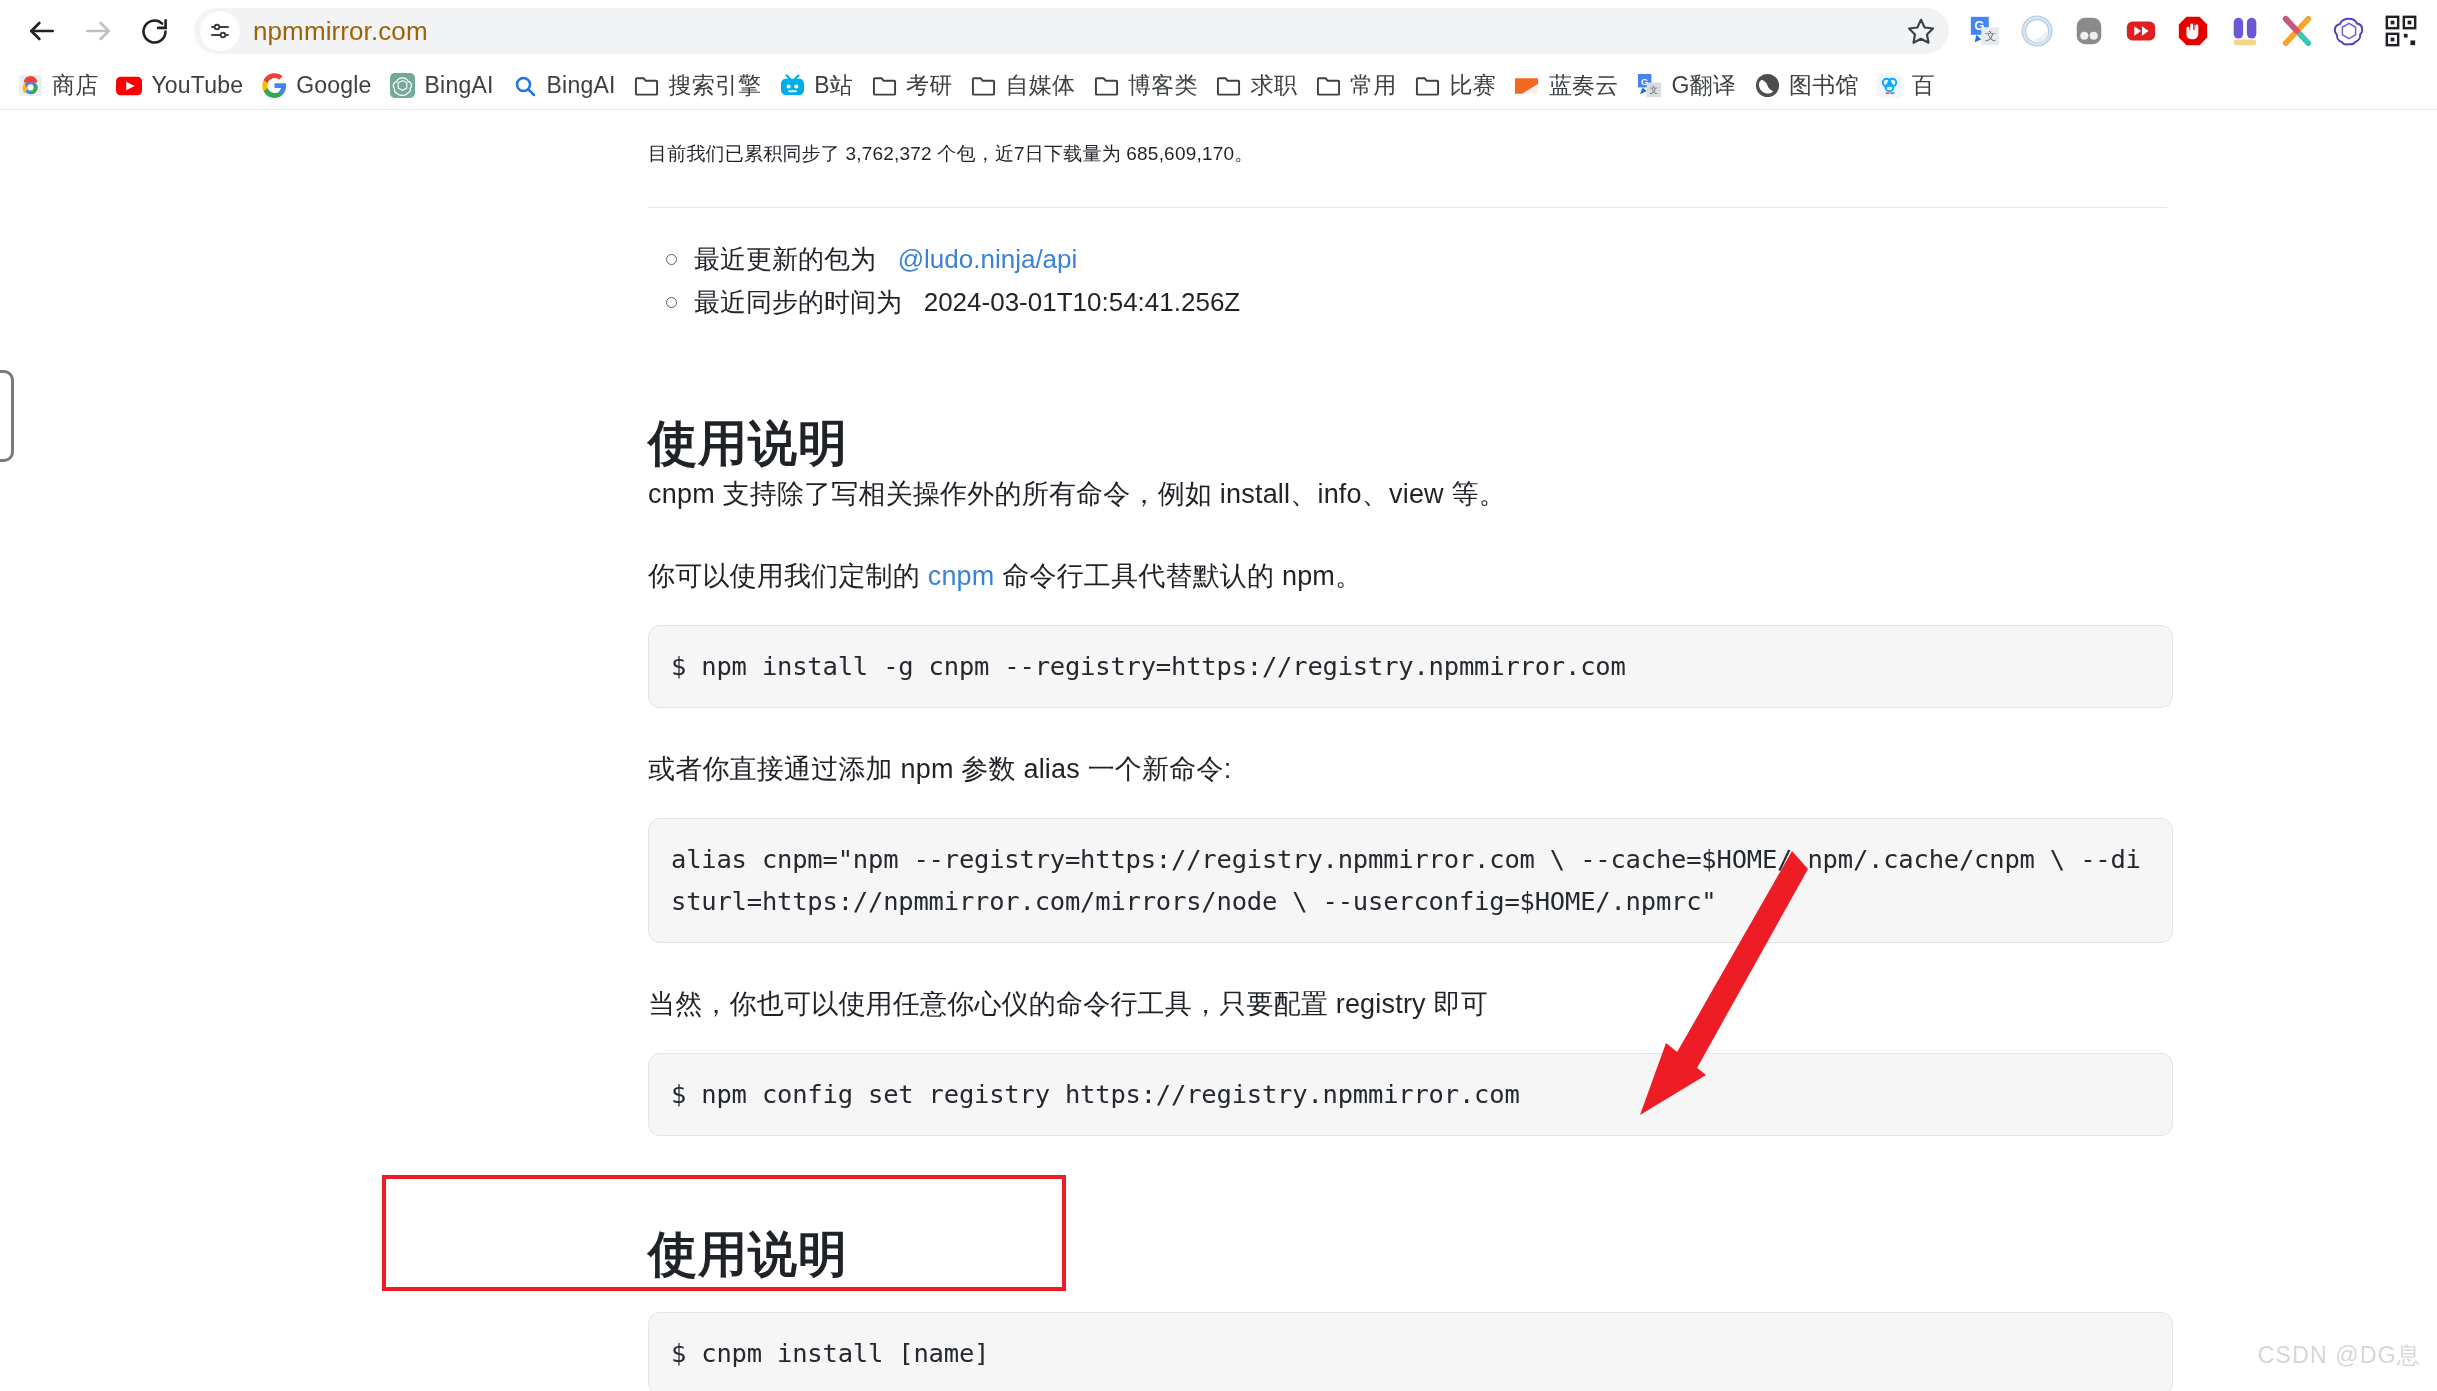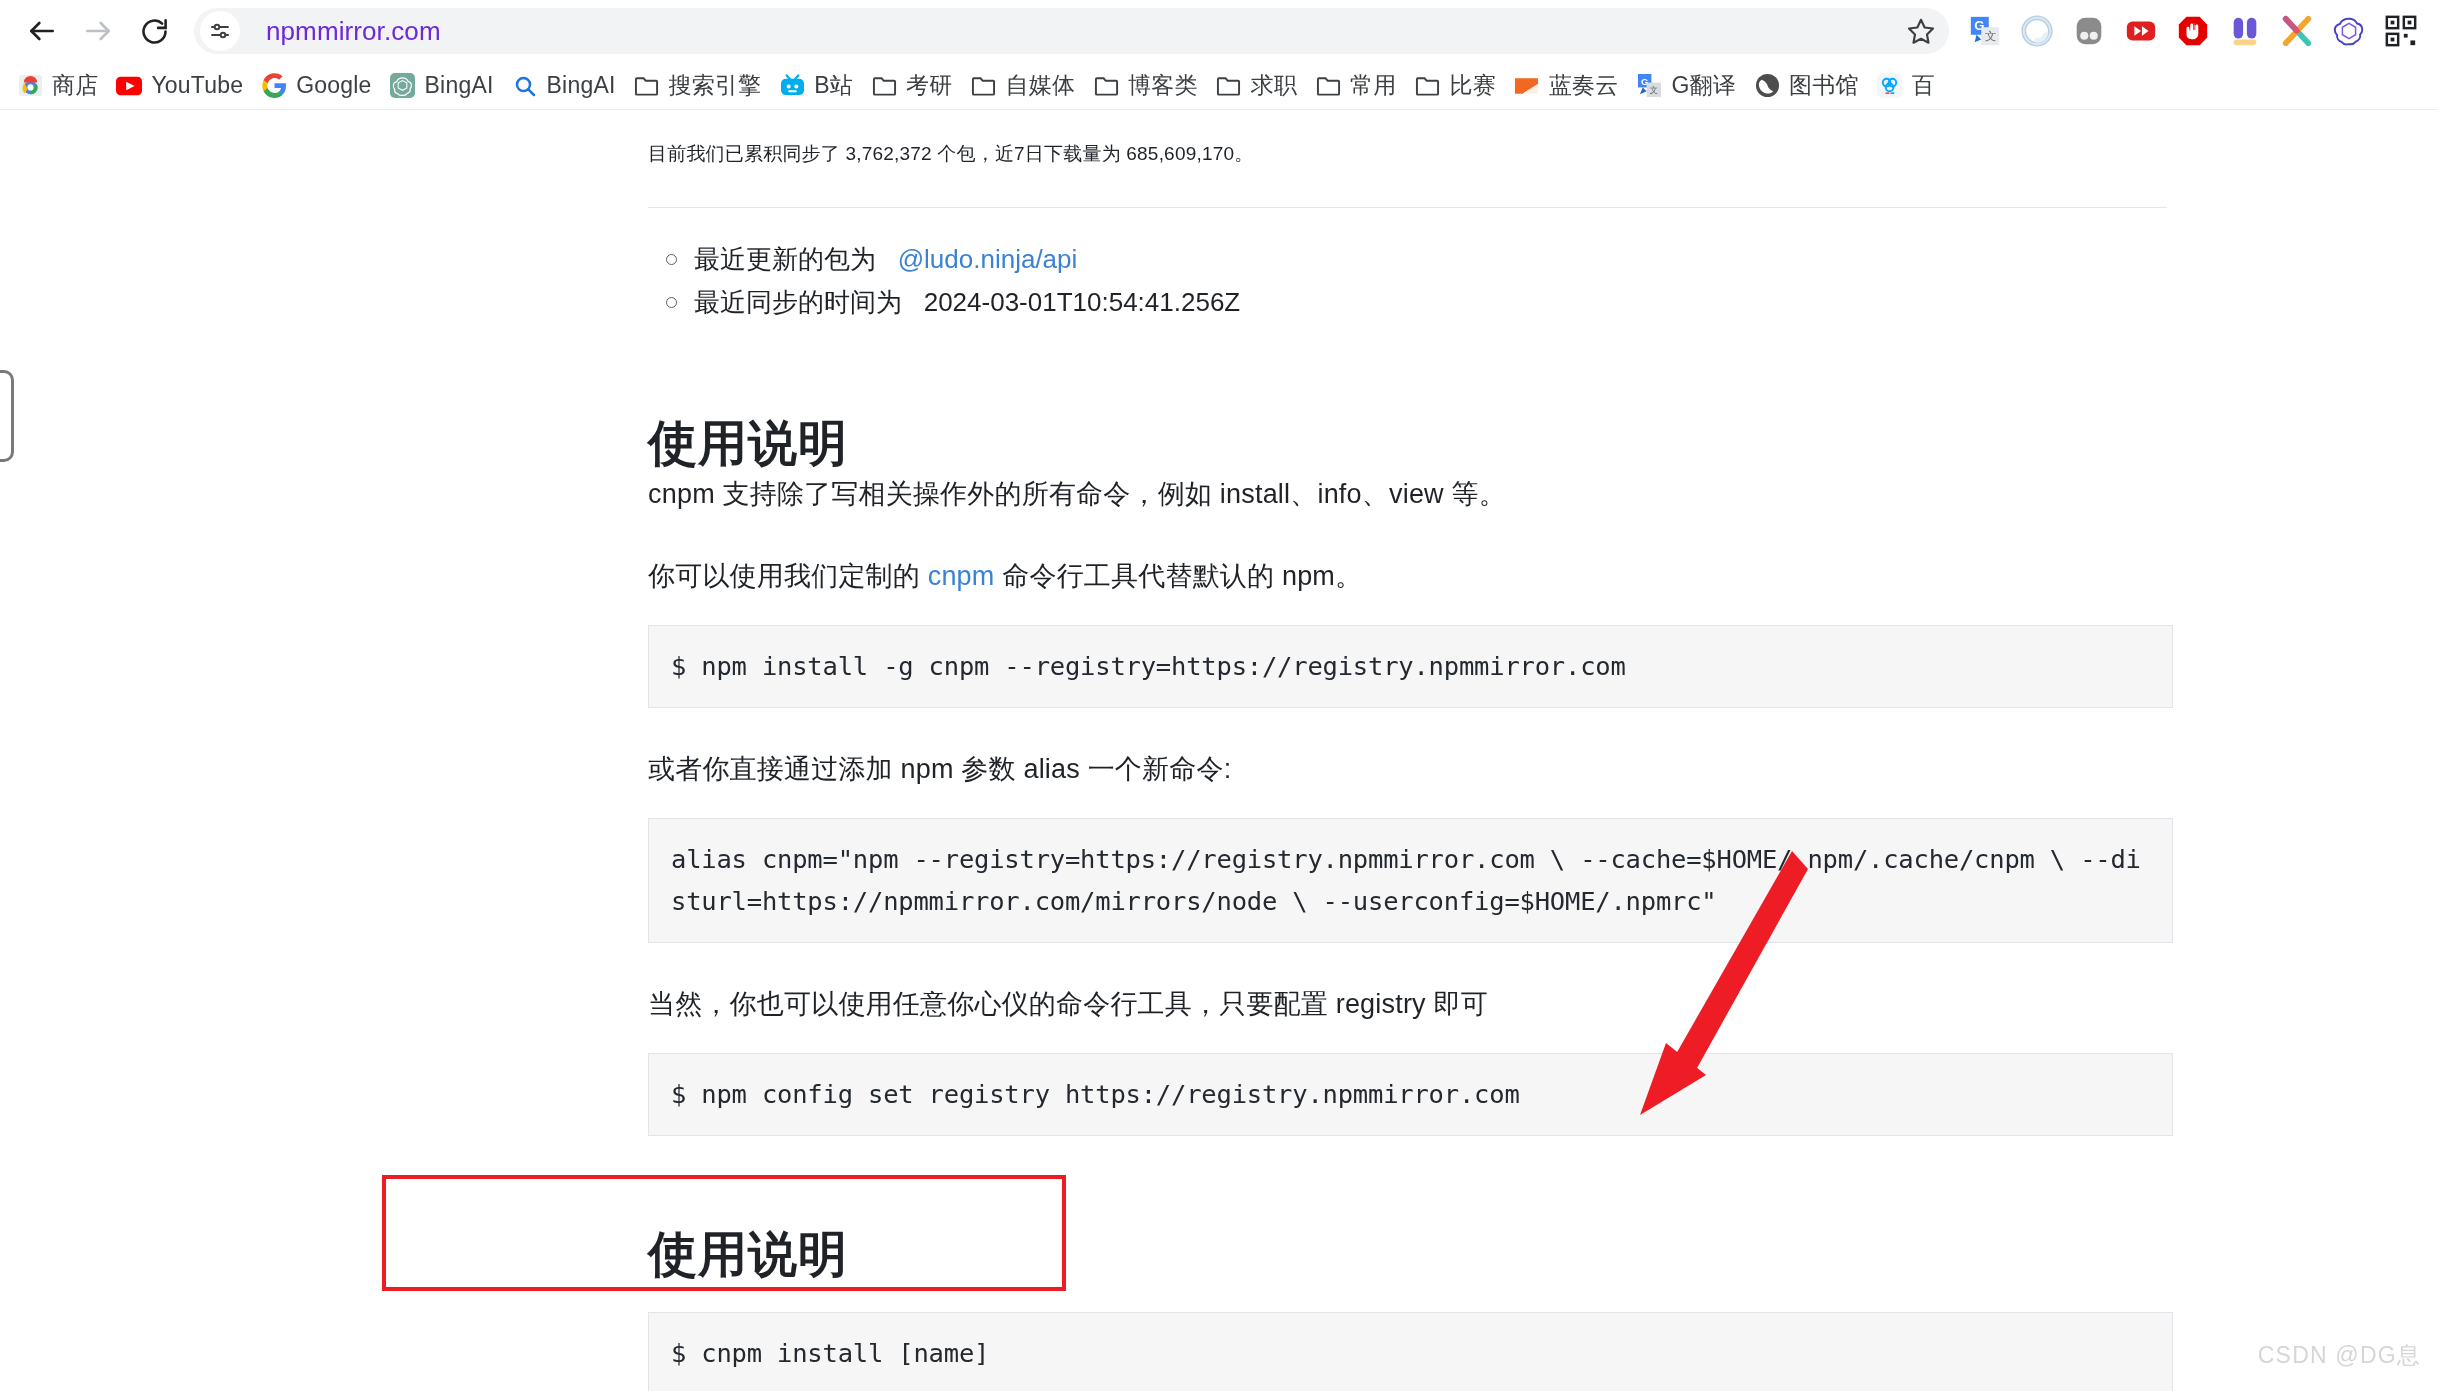--- a/index.html
+++ b/index.html
@@ -53,22 +53,22 @@
   #site-info-chip {
     width: 40px; height: 40px;
     border-radius: 50%;
     background: #ffffff;
     display: flex; align-items: center; justify-content: center;
     flex: 0 0 auto;
     cursor: pointer;
   }
   #omnibox-url {
     font-size: 26px;
-    color: #6d28d9;
-    margin-left: 26px;
+    color: #a16207;
+    margin-left: 13px;
     letter-spacing: 0.1px;
     white-space: nowrap;
     overflow: hidden;
     font-family: "Liberation Sans", sans-serif;
   }
   #bookmark-star {
     position: absolute;
     right: 8px;
     width: 40px; height: 40px;
     display:flex; align-items:center; justify-content:center;
@@ -188,21 +188,21 @@
     margin: 40px 0 0 0;
     line-height: 1.56;
     letter-spacing: 0.2px;
   }
   p.para.tight { margin-top: 0px; }
 
   .codeblock {
     margin-top: 28px;
     background: #f6f6f7;
     border: 1px solid #e1e4e8;
-    border-radius: 0;
+    border-radius: 12px;
     padding: 20px 22px;
     font-family: "DejaVu Sans Mono", monospace;
     font-size: 25.5px;
     color: #24292f;
     line-height: 1.62;
     white-space: pre-wrap;
     word-break: break-all;
     letter-spacing: -0.2px;
   }
 

